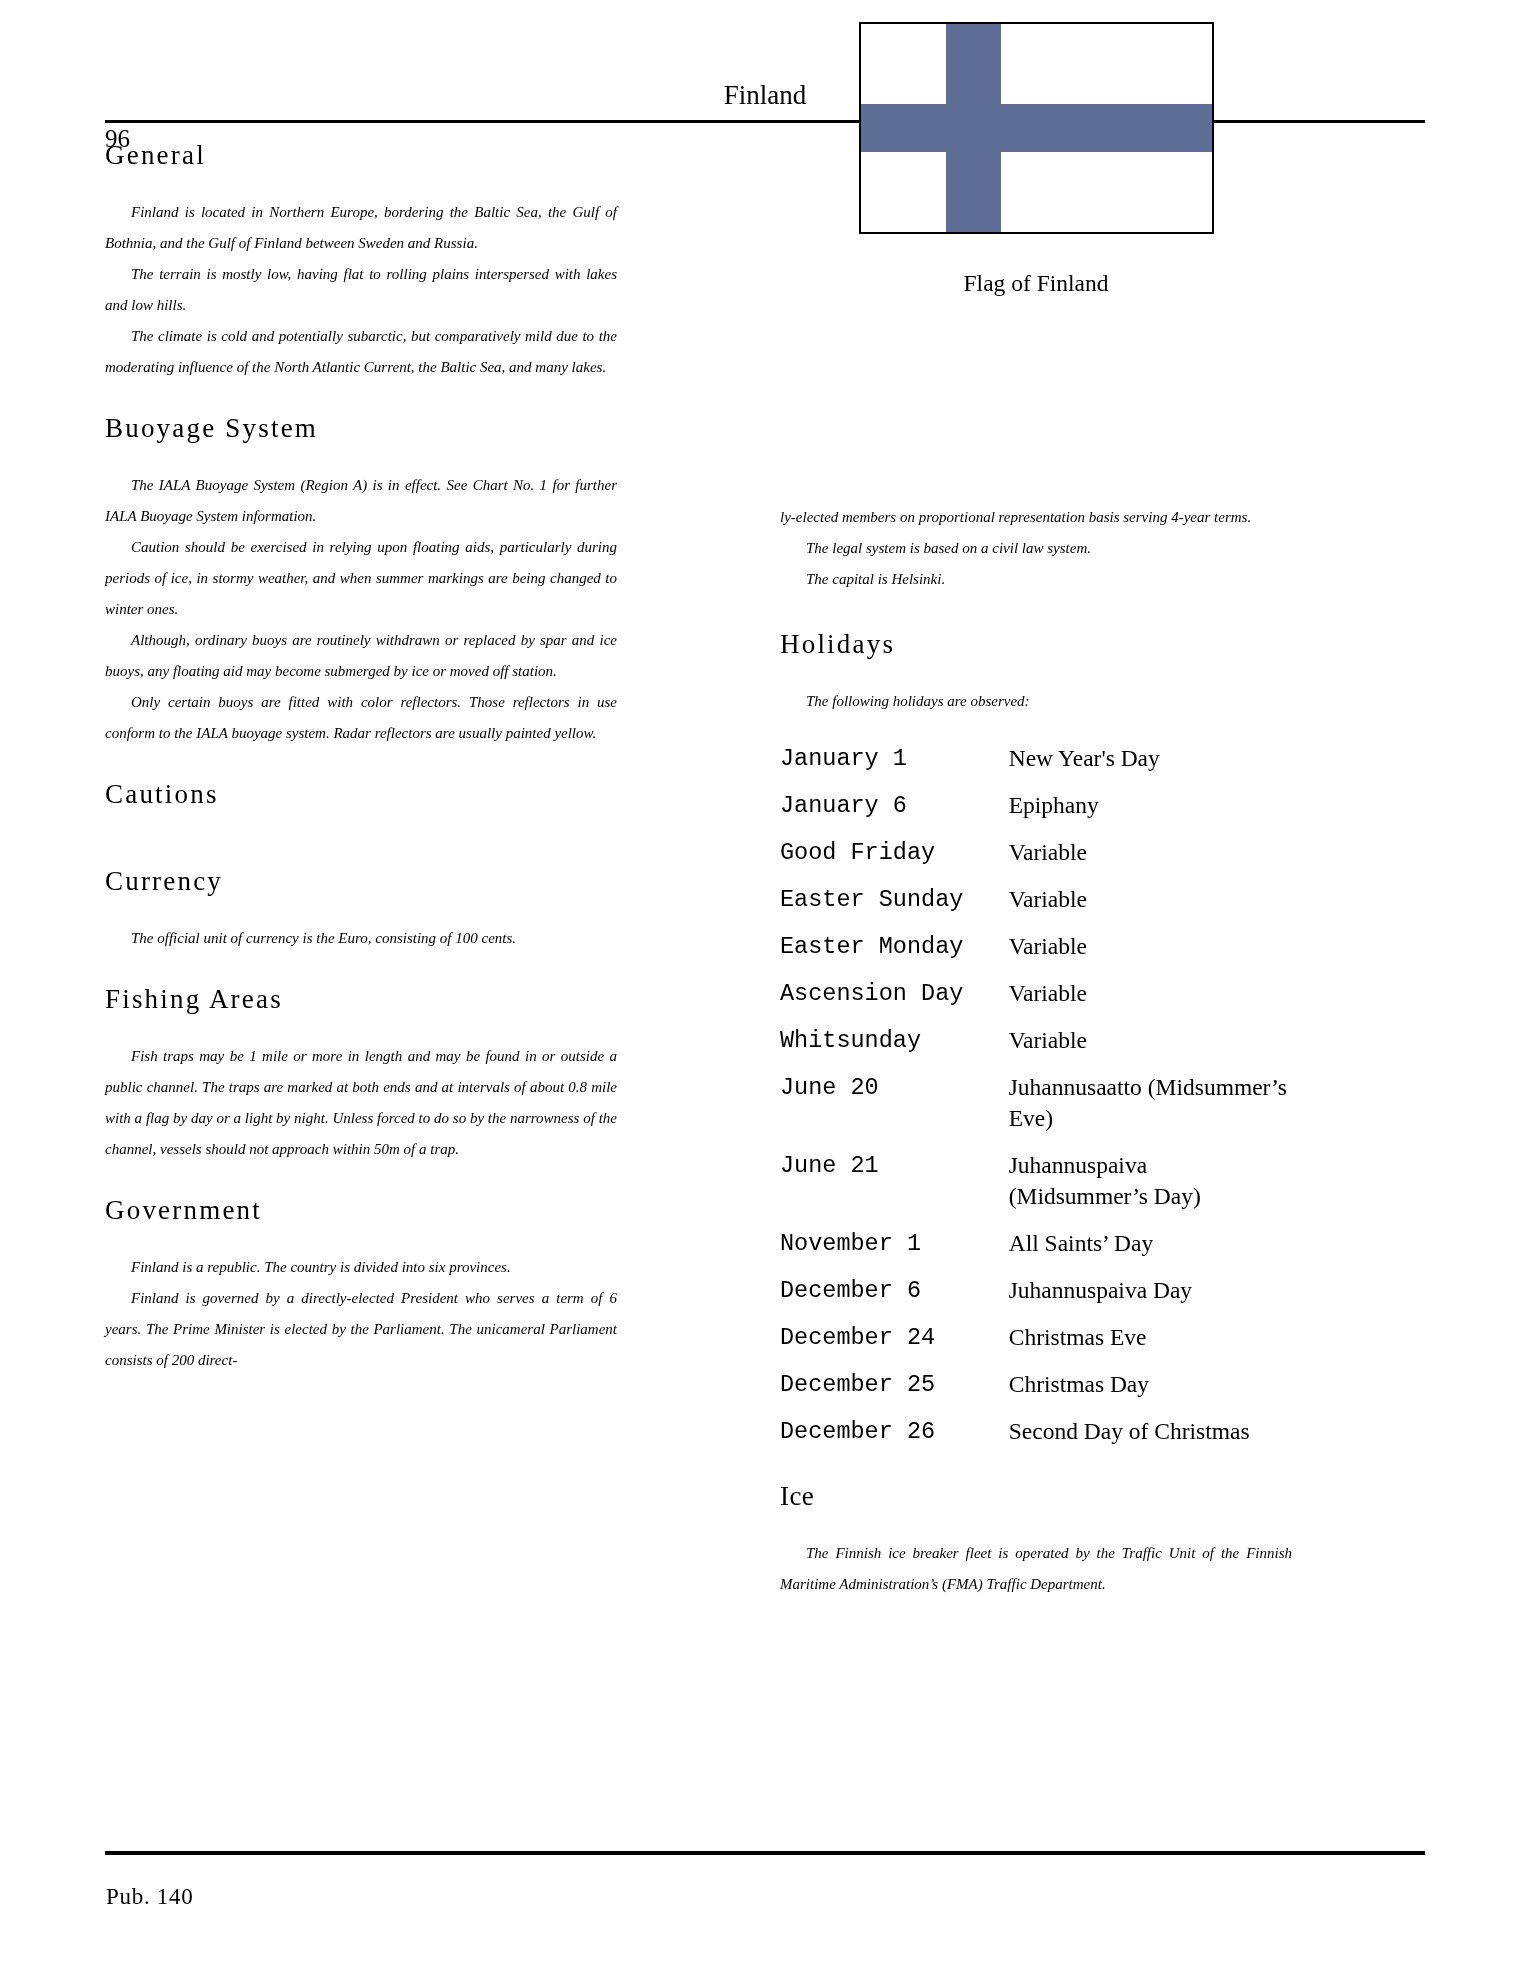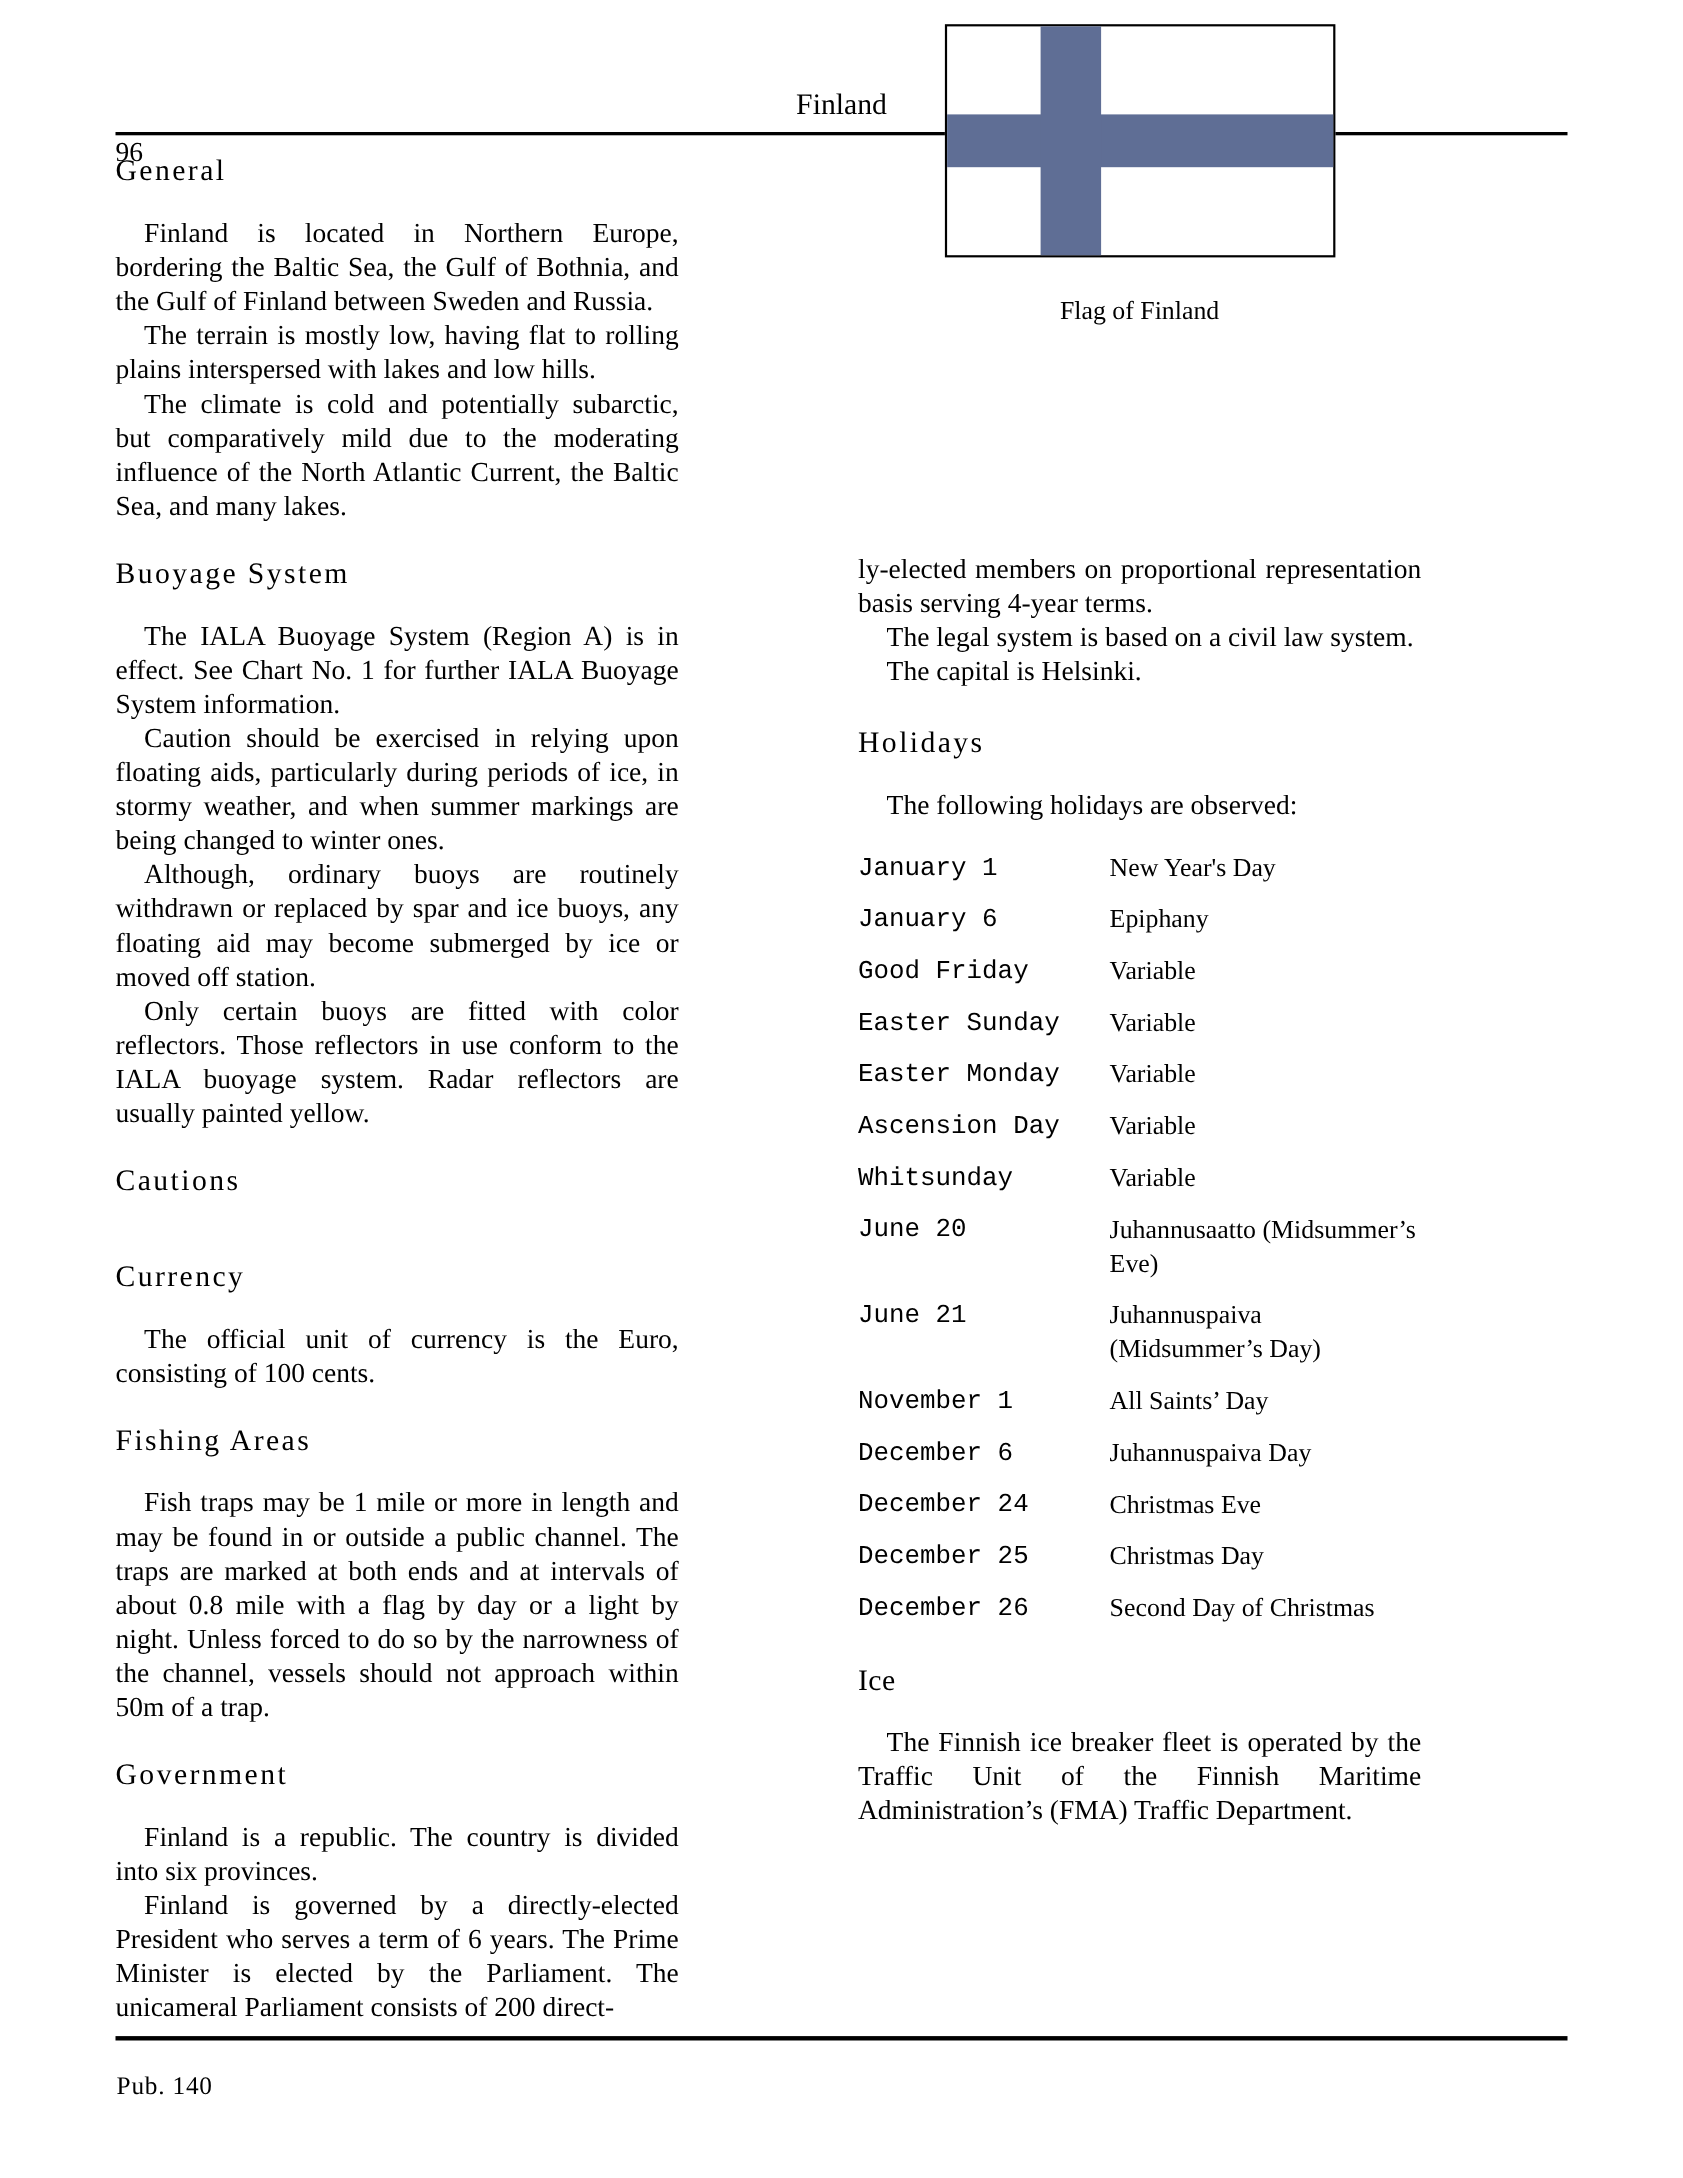--- a/index.html
+++ b/index.html
@@ -88,27 +88,28 @@
   h2.sec {
     font-size: 27px;
     font-weight: normal;
     letter-spacing: 2.2px;
     margin: 0;
     padding: 0;
   }
   h2.sec.tight { letter-spacing: 0.4px; }
 
   p.body {
-    font-size: 25px;
+    font-size: 15px;
     line-height: 31px;
     margin: 0;
     padding: 0;
     text-align: justify;
     text-indent: 26px;
     hyphens: manual;
+    font-style: italic;
   }
   p.body.noindent { text-indent: 0; }
 
   .gap-after-head { height: 26px; }
   .gap-before-head { height: 30px; }
 
   
   .flag-block {
     position: absolute;
     left: 780px;

